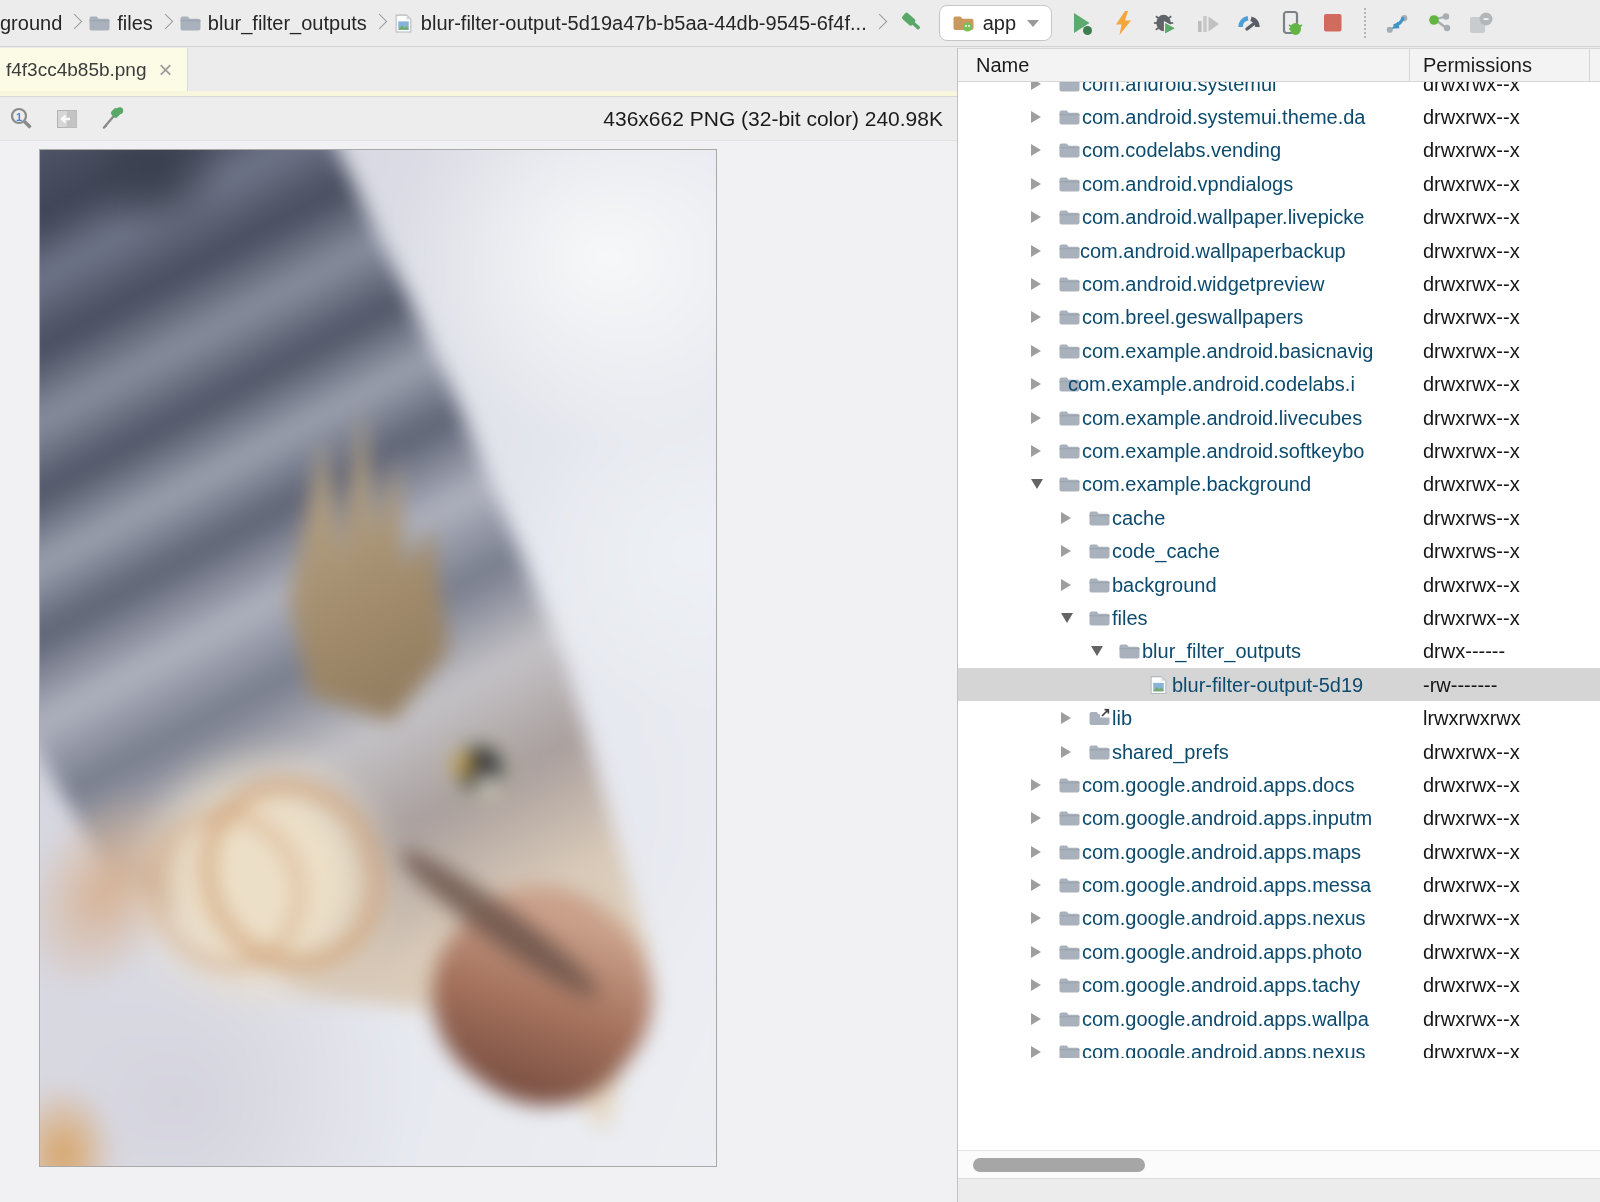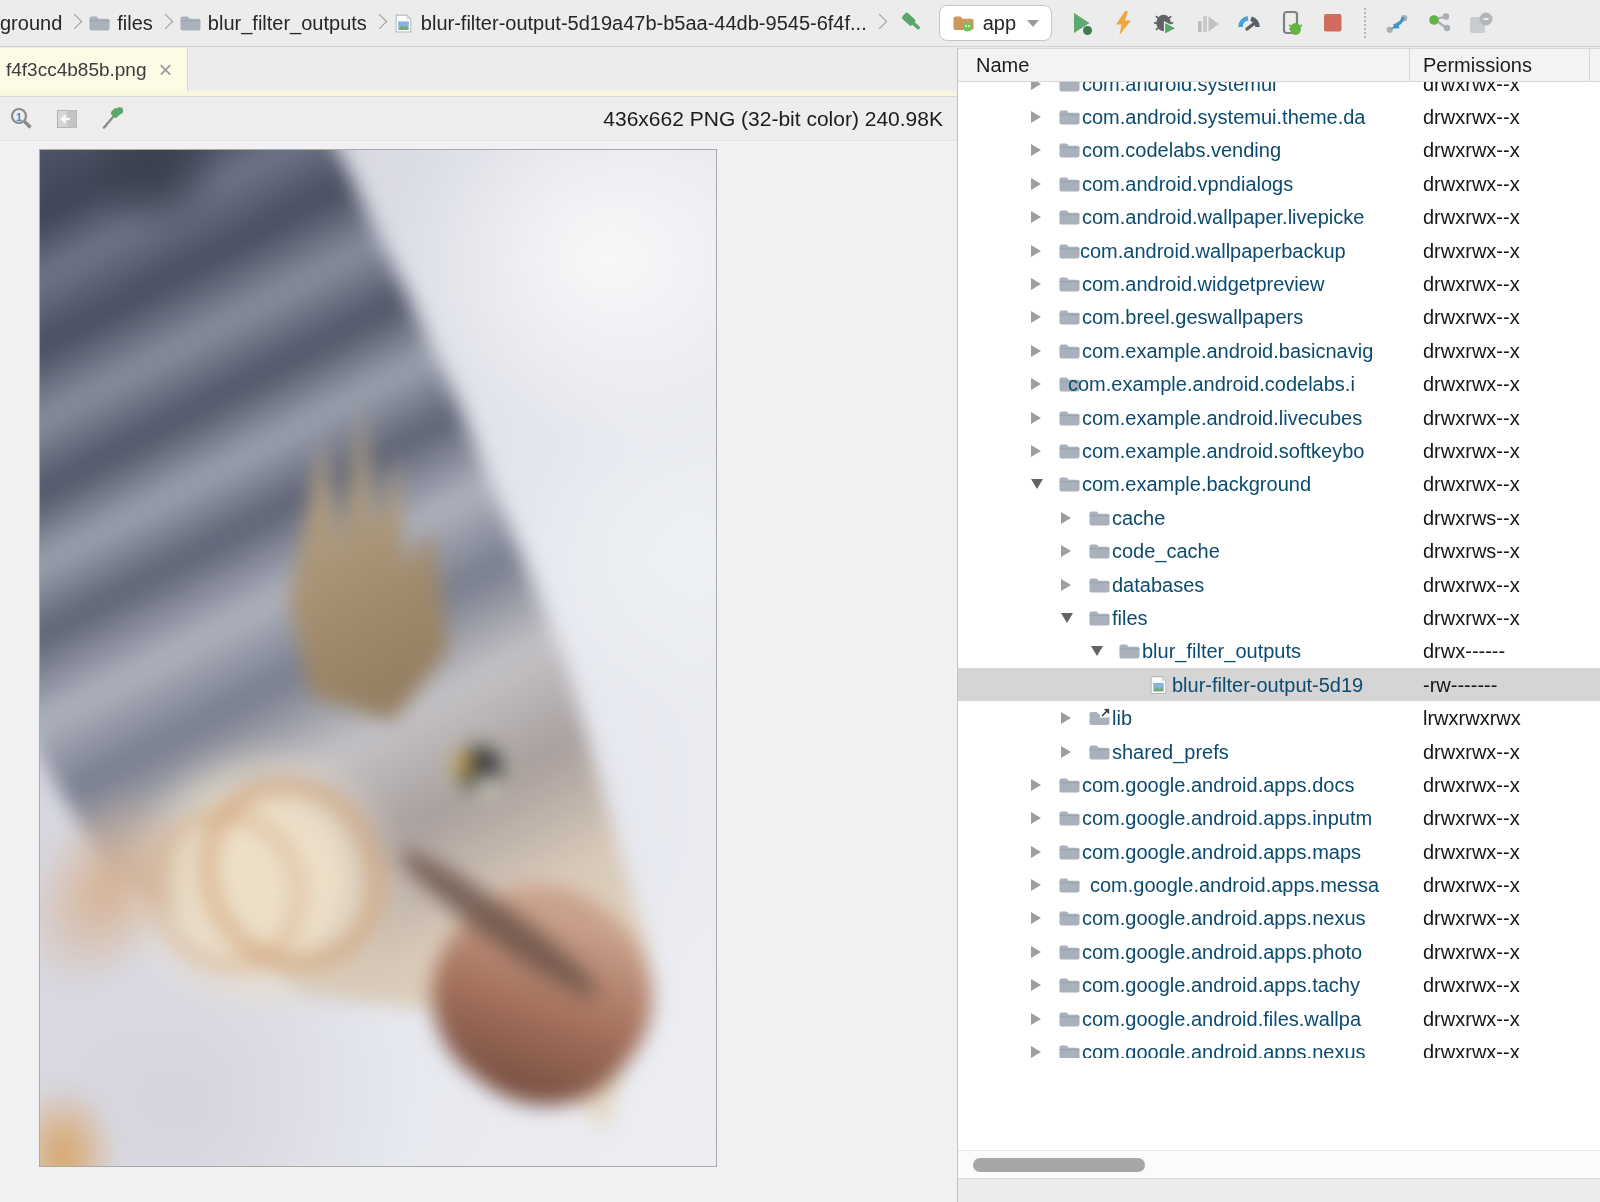--- a/index.html
+++ b/index.html
@@ -490,21 +490,21 @@
             <span class="row-perm">drwxrws--x</span>
           </div>
           <div class="tree-row">
             <span class="tri-right" style="left:103px"></span>
             <span style="left:130px;display:inline-flex">
               <svg width="22" height="18.04" viewBox="0 0 22 18">
                 <path d="M1.5 4.5c0-1.1.9-2 2-2h5.2l2 2.3h8.8c1.1 0 2 .9 2 2v7.7c0 1.1-.9 2-2 2h-16c-1.1 0-2-.9-2-2z" fill="#a9b2bc"></path>
                 <path d="M1.5 6.2h20v1.1h-20z" fill="#99a3ae"></path>
               </svg>
             </span>
-            <span class="row-label" style="left:154px">databases</span>
+            <span class="row-label" style="left:154px">background</span>
             <span class="row-perm">drwxrwx--x</span>
           </div>
           <div class="tree-row">
             <span class="tri-down" style="left:103px"></span>
             <span style="left:130px;display:inline-flex">
               <svg width="22" height="18.04" viewBox="0 0 22 18">
                 <path d="M1.5 4.5c0-1.1.9-2 2-2h5.2l2 2.3h8.8c1.1 0 2 .9 2 2v7.7c0 1.1-.9 2-2 2h-16c-1.1 0-2-.9-2-2z" fill="#a9b2bc"></path>
                 <path d="M1.5 6.2h20v1.1h-20z" fill="#99a3ae"></path>
               </svg>
             </span>
@@ -591,21 +591,21 @@
             <span class="row-perm">drwxrwx--x</span>
           </div>
           <div class="tree-row">
             <span class="tri-right" style="left:73px"></span>
             <span style="left:100px;display:inline-flex">
               <svg width="22" height="18.04" viewBox="0 0 22 18">
                 <path d="M1.5 4.5c0-1.1.9-2 2-2h5.2l2 2.3h8.8c1.1 0 2 .9 2 2v7.7c0 1.1-.9 2-2 2h-16c-1.1 0-2-.9-2-2z" fill="#a9b2bc"></path>
                 <path d="M1.5 6.2h20v1.1h-20z" fill="#99a3ae"></path>
               </svg>
             </span>
-            <span class="row-label" style="left:132px">com.google.android.apps.messa</span>
+            <span class="row-label" style="left:124px">com.google.android.apps.messa</span>
             <span class="row-perm">drwxrwx--x</span>
           </div>
           <div class="tree-row">
             <span class="tri-right" style="left:73px"></span>
             <span style="left:100px;display:inline-flex">
               <svg width="22" height="18.04" viewBox="0 0 22 18">
                 <path d="M1.5 4.5c0-1.1.9-2 2-2h5.2l2 2.3h8.8c1.1 0 2 .9 2 2v7.7c0 1.1-.9 2-2 2h-16c-1.1 0-2-.9-2-2z" fill="#a9b2bc"></path>
                 <path d="M1.5 6.2h20v1.1h-20z" fill="#99a3ae"></path>
               </svg>
             </span>
@@ -635,21 +635,21 @@
             <span class="row-perm">drwxrwx--x</span>
           </div>
           <div class="tree-row">
             <span class="tri-right" style="left:73px"></span>
             <span style="left:100px;display:inline-flex">
               <svg width="22" height="18.04" viewBox="0 0 22 18">
                 <path d="M1.5 4.5c0-1.1.9-2 2-2h5.2l2 2.3h8.8c1.1 0 2 .9 2 2v7.7c0 1.1-.9 2-2 2h-16c-1.1 0-2-.9-2-2z" fill="#a9b2bc"></path>
                 <path d="M1.5 6.2h20v1.1h-20z" fill="#99a3ae"></path>
               </svg>
             </span>
-            <span class="row-label" style="left:124px">com.google.android.files.wallpa</span>
+            <span class="row-label" style="left:124px">com.google.android.apps.wallpa</span>
             <span class="row-perm">drwxrwx--x</span>
           </div>
           <div class="tree-row">
             <span class="tri-right" style="left:73px"></span>
             <span style="left:100px;display:inline-flex">
               <svg width="22" height="18.04" viewBox="0 0 22 18">
                 <path d="M1.5 4.5c0-1.1.9-2 2-2h5.2l2 2.3h8.8c1.1 0 2 .9 2 2v7.7c0 1.1-.9 2-2 2h-16c-1.1 0-2-.9-2-2z" fill="#a9b2bc"></path>
                 <path d="M1.5 6.2h20v1.1h-20z" fill="#99a3ae"></path>
               </svg>
             </span>

